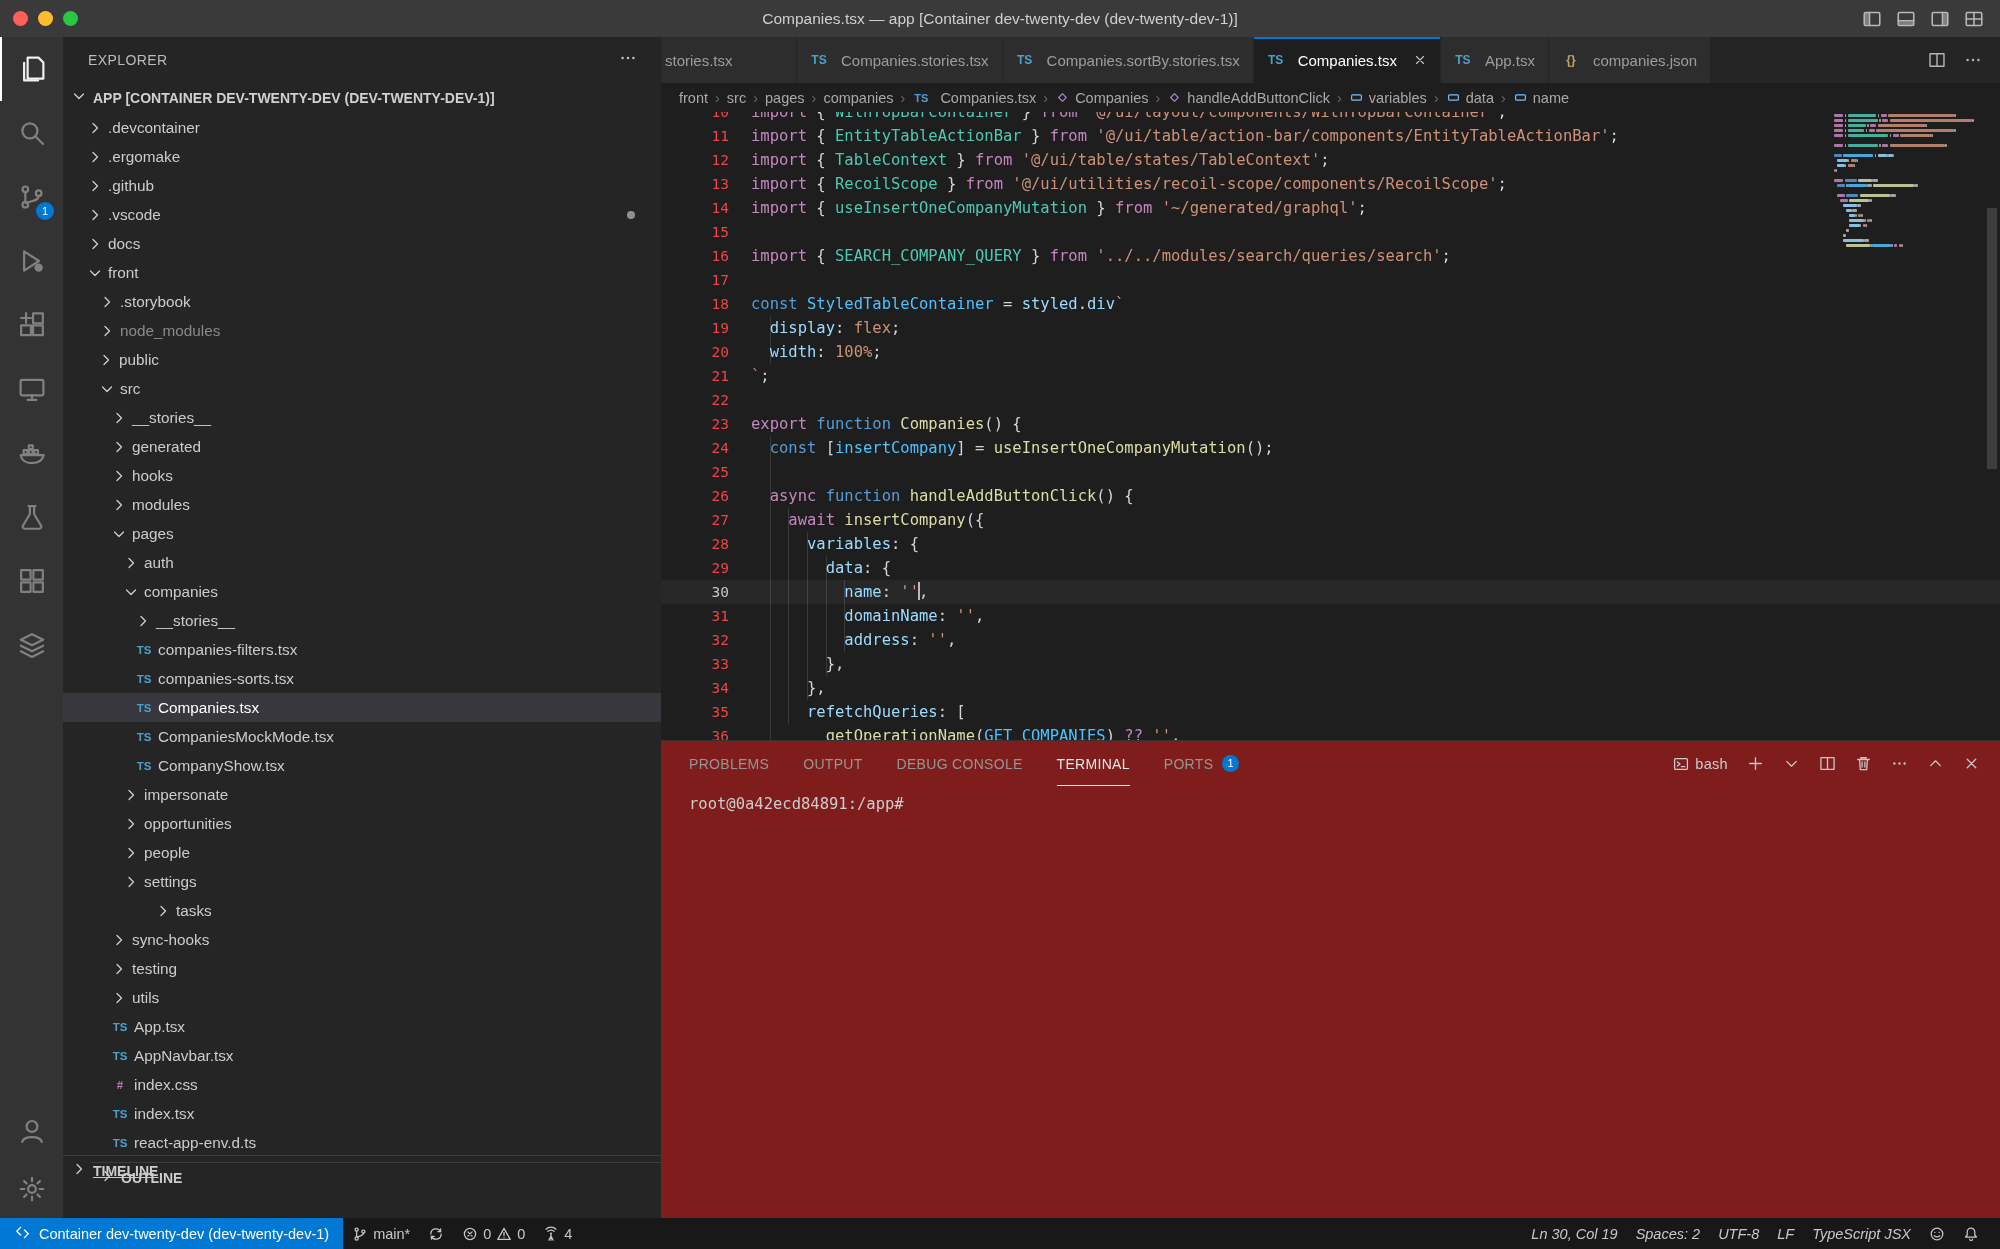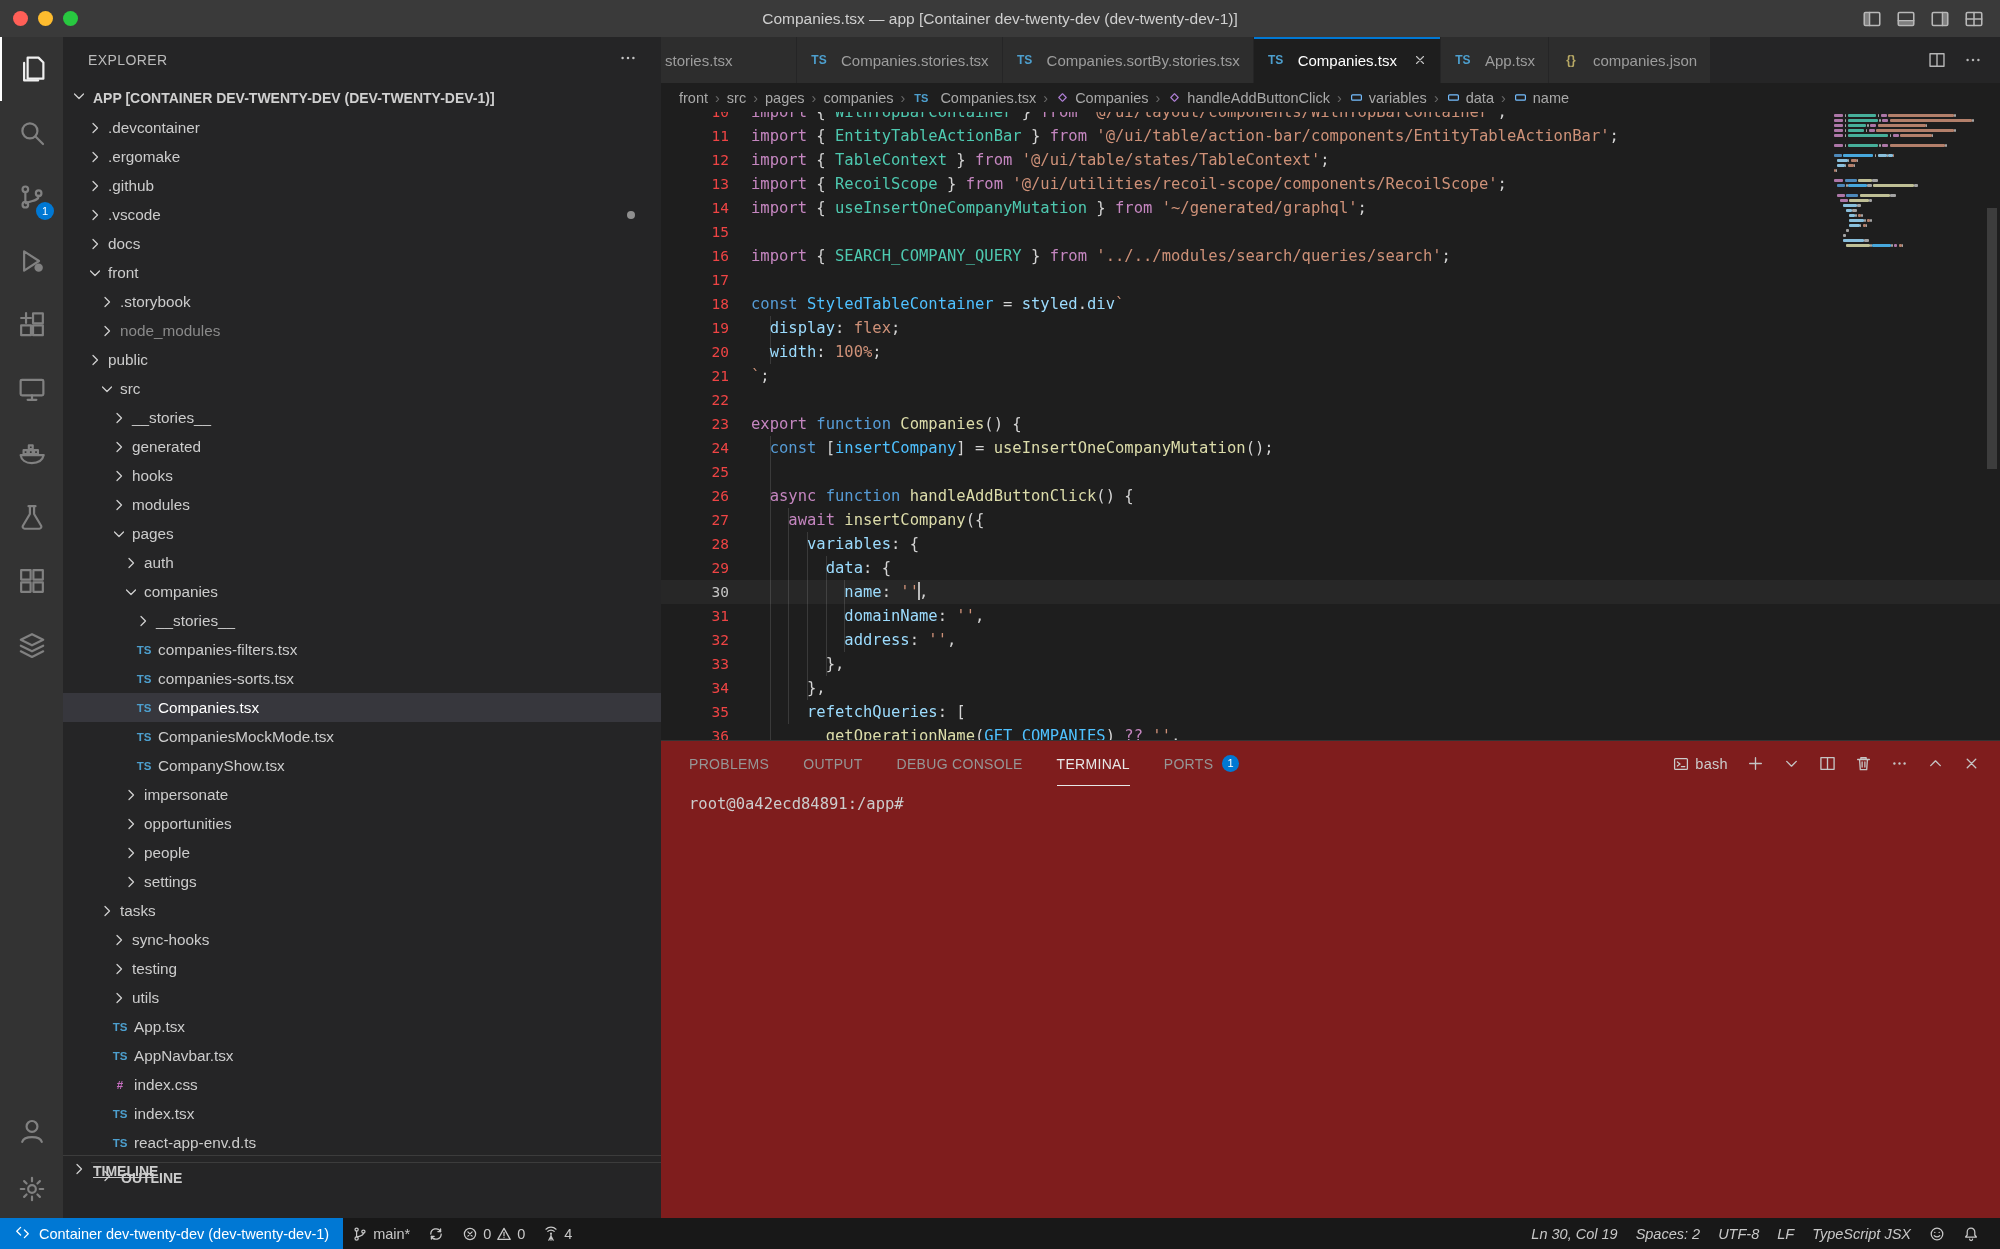--- a/index.html
+++ b/index.html
@@ -380,21 +380,21 @@
       <div class="tree-row" style="padding-left: 36px;">
         <span class="ico tree-chev">
           <svg viewBox="0 0 16 16" width="16" height="16">
             <g fill="none" stroke="currentColor" stroke-width="1.25" stroke-linecap="round" stroke-linejoin="round">
               <path d="M6 3.5L10.5 8 6 12.5"></path>
             </g>
           </svg>
         </span>
         <span class="tree-label dim">node_modules</span>
       </div>
-      <div class="tree-row" style="padding-left: 24px; text-align: right;">
+      <div class="tree-row" style="padding-left: 35px; text-align: right;">
         <span class="ico tree-chev">
           <svg viewBox="0 0 16 16" width="16" height="16">
             <g fill="none" stroke="currentColor" stroke-width="1.25" stroke-linecap="round" stroke-linejoin="round">
               <path d="M6 3.5L10.5 8 6 12.5"></path>
             </g>
           </svg>
         </span>
         <span class="tree-label">public</span>
       </div>
       <div class="tree-row" style="padding-left: 36px;">
@@ -540,21 +540,21 @@
       <div class="tree-row" style="padding-left: 60px;">
         <span class="ico tree-chev">
           <svg viewBox="0 0 16 16" width="16" height="16">
             <g fill="none" stroke="currentColor" stroke-width="1.25" stroke-linecap="round" stroke-linejoin="round">
               <path d="M6 3.5L10.5 8 6 12.5"></path>
             </g>
           </svg>
         </span>
         <span class="tree-label">settings</span>
       </div>
-      <div class="tree-row" style="padding-left: 36px; align-items: center;">
+      <div class="tree-row" style="padding-left: 92px; align-items: center;">
         <span class="ico tree-chev">
           <svg viewBox="0 0 16 16" width="16" height="16">
             <g fill="none" stroke="currentColor" stroke-width="1.25" stroke-linecap="round" stroke-linejoin="round">
               <path d="M6 3.5L10.5 8 6 12.5"></path>
             </g>
           </svg>
         </span>
         <span class="tree-label">tasks</span>
       </div>
       <div class="tree-row" style="padding-left: 48px;">

